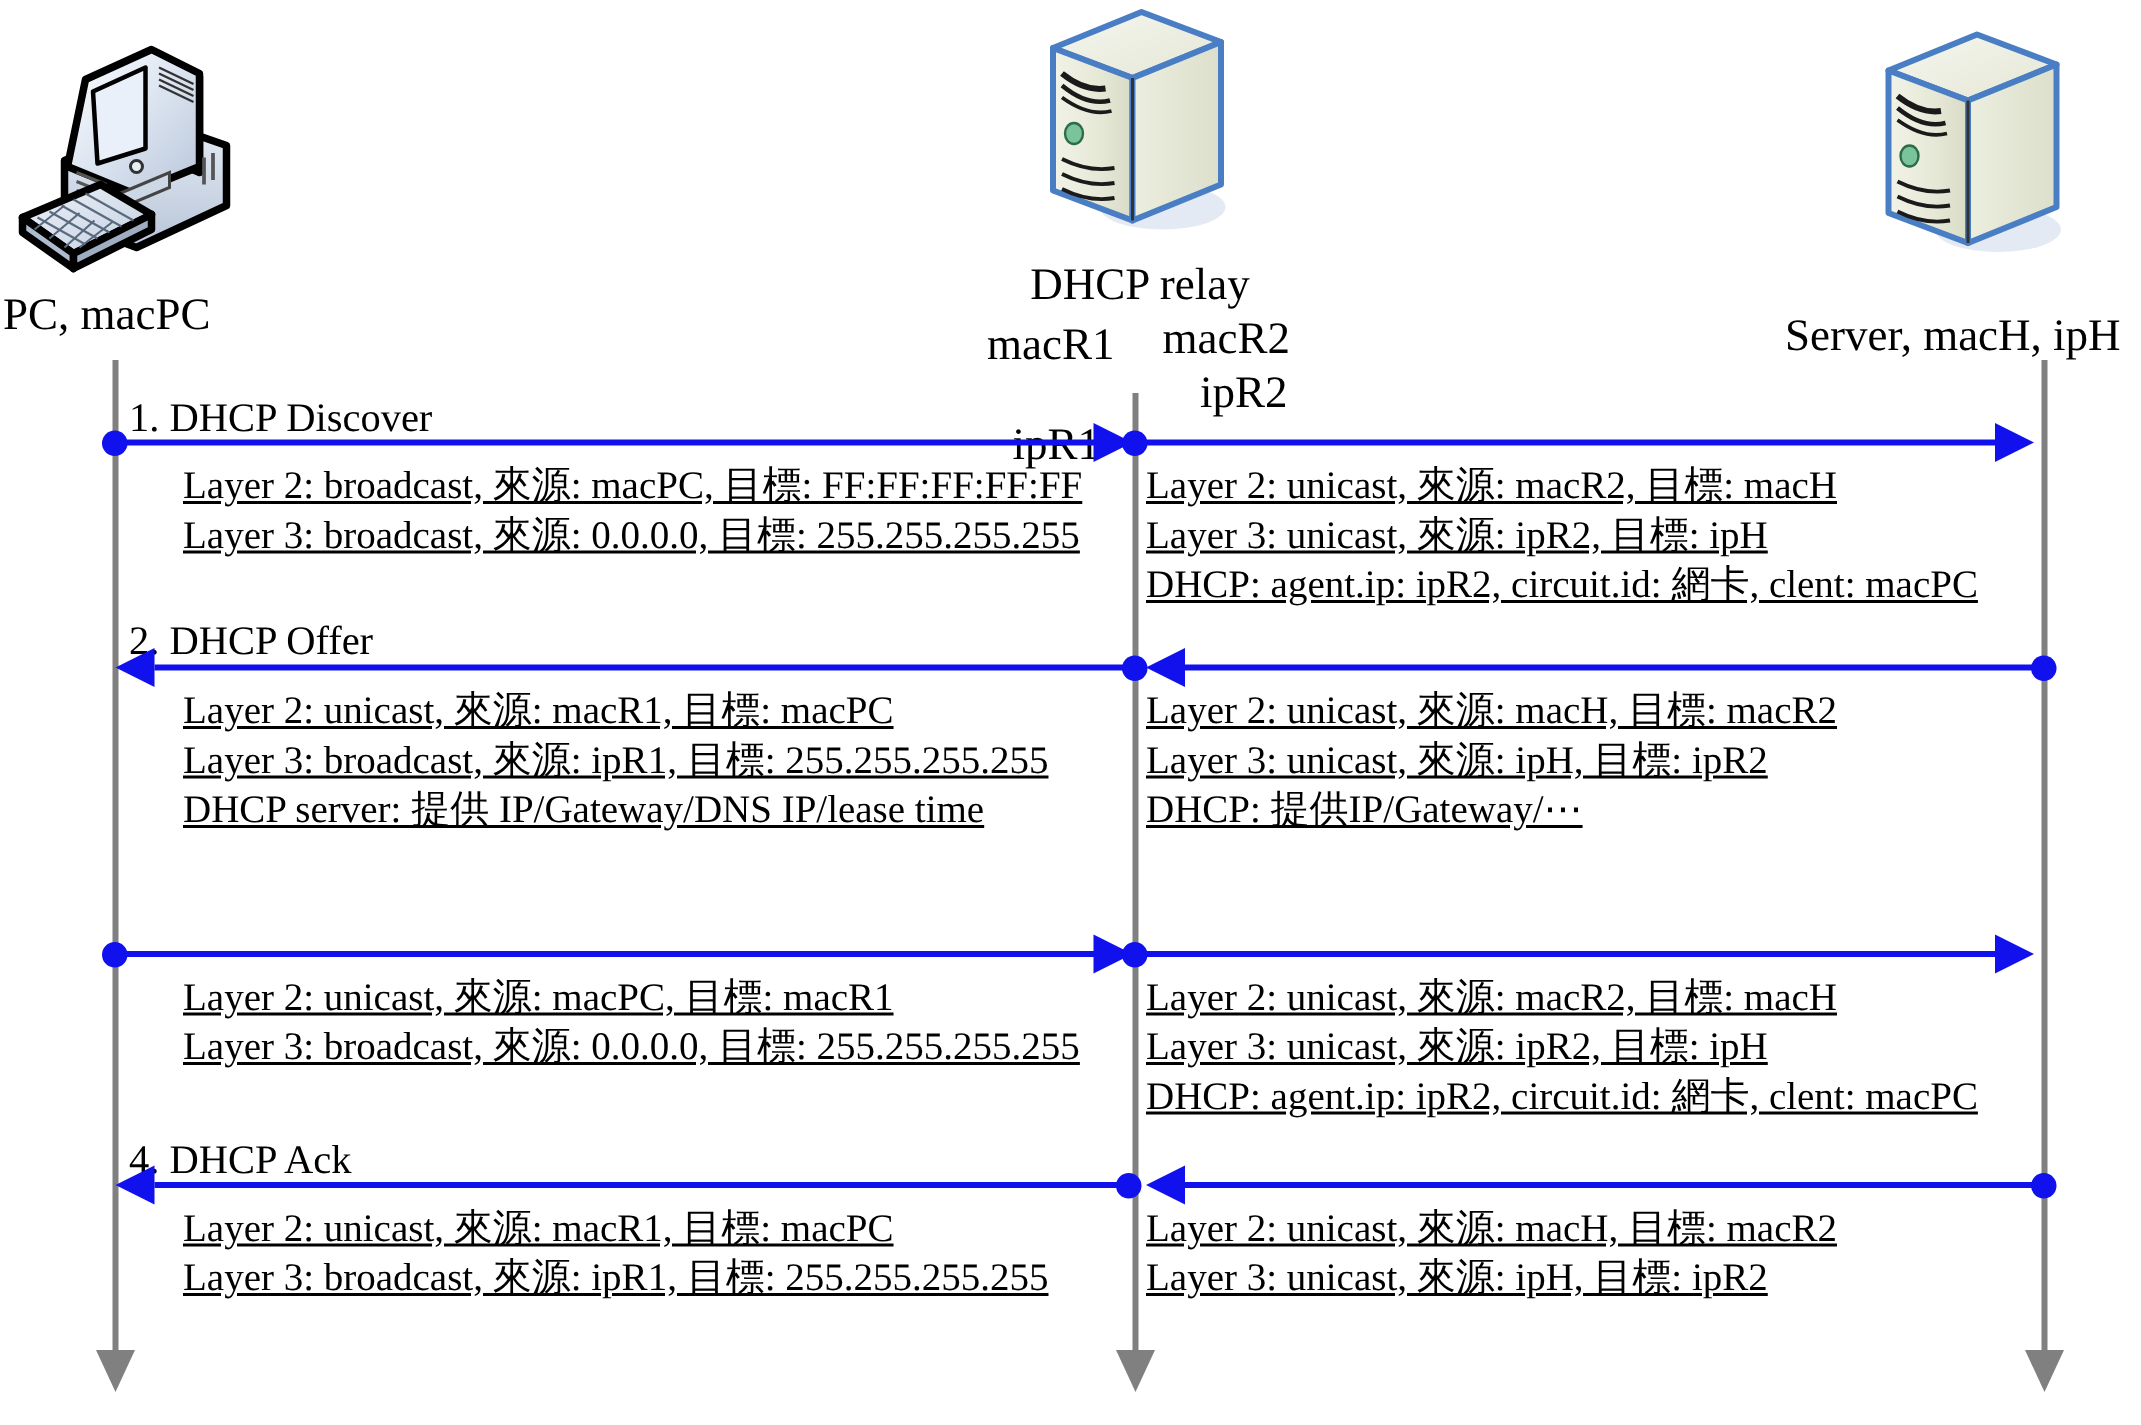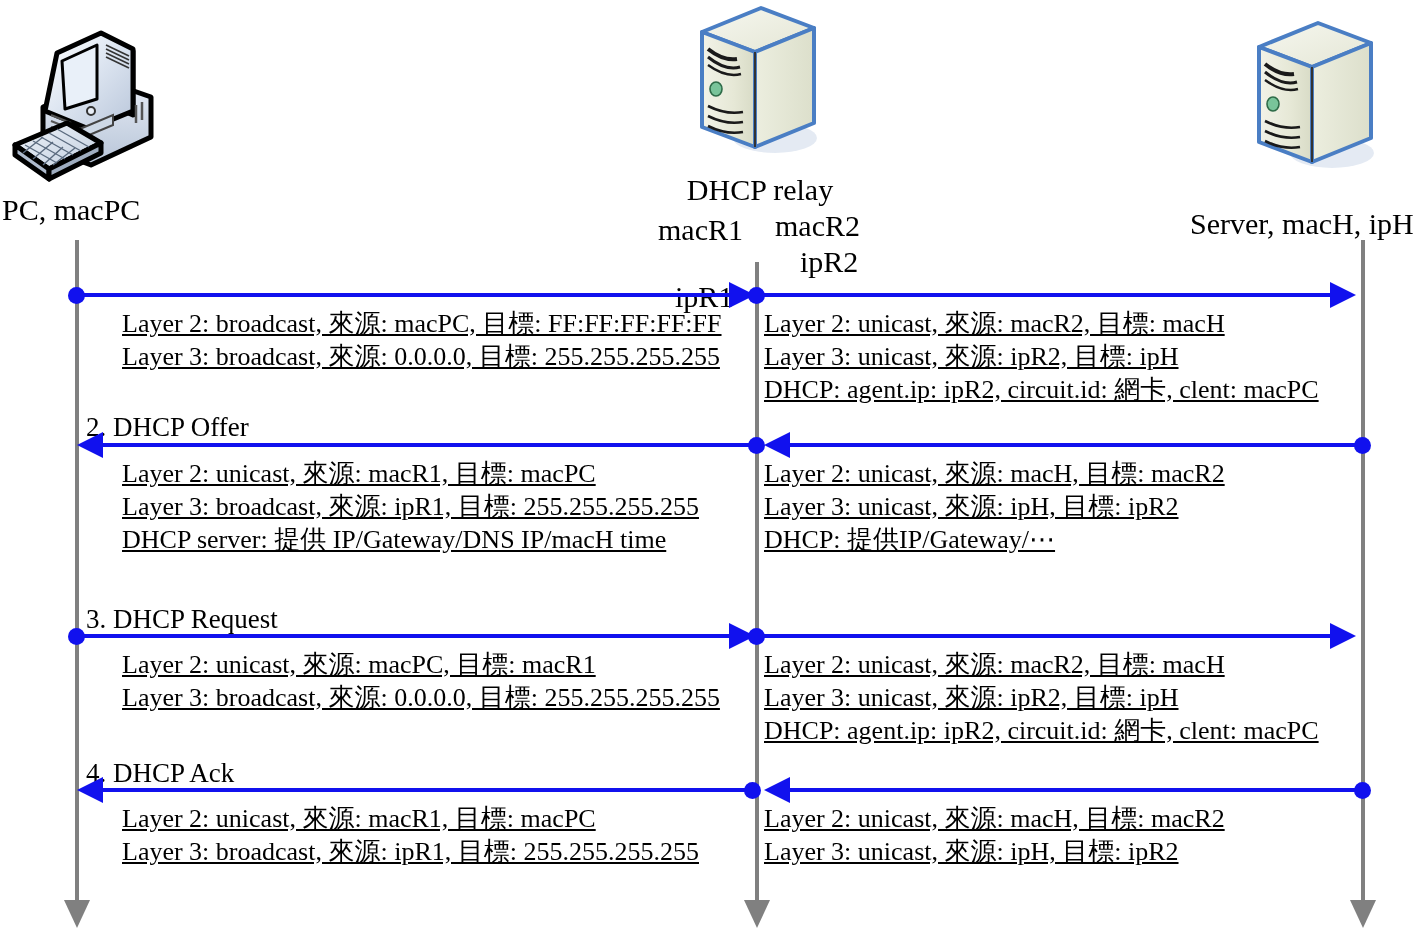--- a/index.html
+++ b/index.html
@@ -236,20 +236,21 @@
 
   <div class="lifeline" style="left:75px; top:240px; height:665px;"></div>
   <div class="lifeline-head" style="left:64px; top:900px;"></div>
 
   <div class="lifeline" style="left:755px; top:262px; height:643px;"></div>
   <div class="lifeline-head" style="left:744px; top:900px;"></div>
 
   <div class="lifeline" style="left:1361px; top:240px; height:665px;"></div>
   <div class="lifeline-head" style="left:1350px; top:900px;"></div>
 
+  <div class="msg-title" style="left:86px; top:263px;">1. DHCP Discover</div>
 
   <div class="msg-line" style="left:77px; top:293px; width:658px;"></div>
   <div class="msg-dot" style="left:68px; top:287px;"></div>
   <div class="arrow-right" style="left:729px; top:282px;"></div>
 
   <div class="msg-line" style="left:757px; top:293px; width:574px;"></div>
   <div class="msg-dot" style="left:748px; top:287px;"></div>
   <div class="arrow-right" style="left:1330px; top:282px;"></div>
 
   <div class="detail-block" style="left:122px; top:307px;">
@@ -268,29 +269,28 @@
   <div class="arrow-left" style="left:77px; top:432px;"></div>
   <div class="msg-dot" style="left:748px; top:437px;"></div>
 
   <div class="msg-line" style="left:790px; top:443px; width:575px;"></div>
   <div class="arrow-left" style="left:764px; top:432px;"></div>
   <div class="msg-dot" style="left:1354px; top:437px;"></div>
 
   <div class="detail-block" style="left:122px; top:457px;">
     <div>Layer 2: unicast, 來源: macR1, 目標: macPC</div>
     <div>Layer 3: broadcast, 來源: ipR1, 目標: 255.255.255.255</div>
-    <div>DHCP server: 提供 IP/Gateway/DNS IP/macH time</div>
+    <div>DHCP server: 提供 IP/Gateway/DNS IP/lease time</div>
   </div>
   <div class="detail-block" style="left:764px; top:457px;">
     <div>Layer 2: unicast, 來源: macH, 目標: macR2</div>
     <div>Layer 3: unicast, 來源: ipH, 目標: ipR2</div>
     <div>DHCP: 提供IP/Gateway/⋯</div>
   </div>
 
-  <div class="msg-title" style="left:86px; top:604px;">3. DHCP Request</div>
 
   <div class="msg-line" style="left:77px; top:634px; width:658px;"></div>
   <div class="msg-dot" style="left:68px; top:628px;"></div>
   <div class="arrow-right" style="left:729px; top:623px;"></div>
 
   <div class="msg-line" style="left:757px; top:634px; width:574px;"></div>
   <div class="msg-dot" style="left:748px; top:628px;"></div>
   <div class="arrow-right" style="left:1330px; top:623px;"></div>
 
   <div class="detail-block" style="left:122px; top:648px;">

